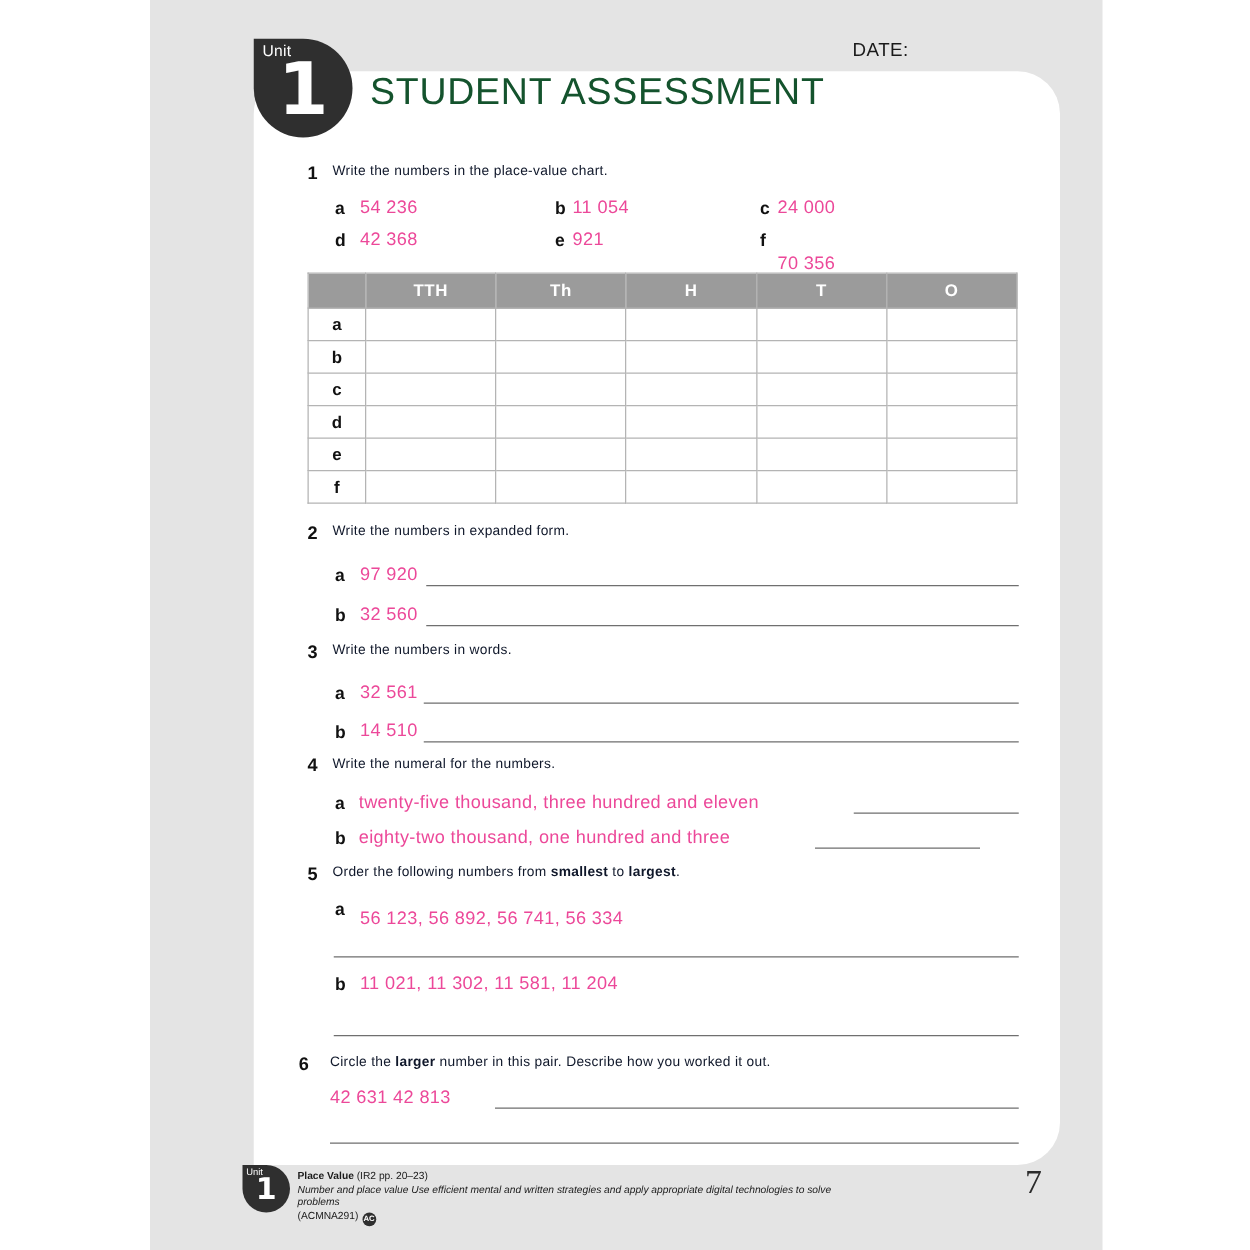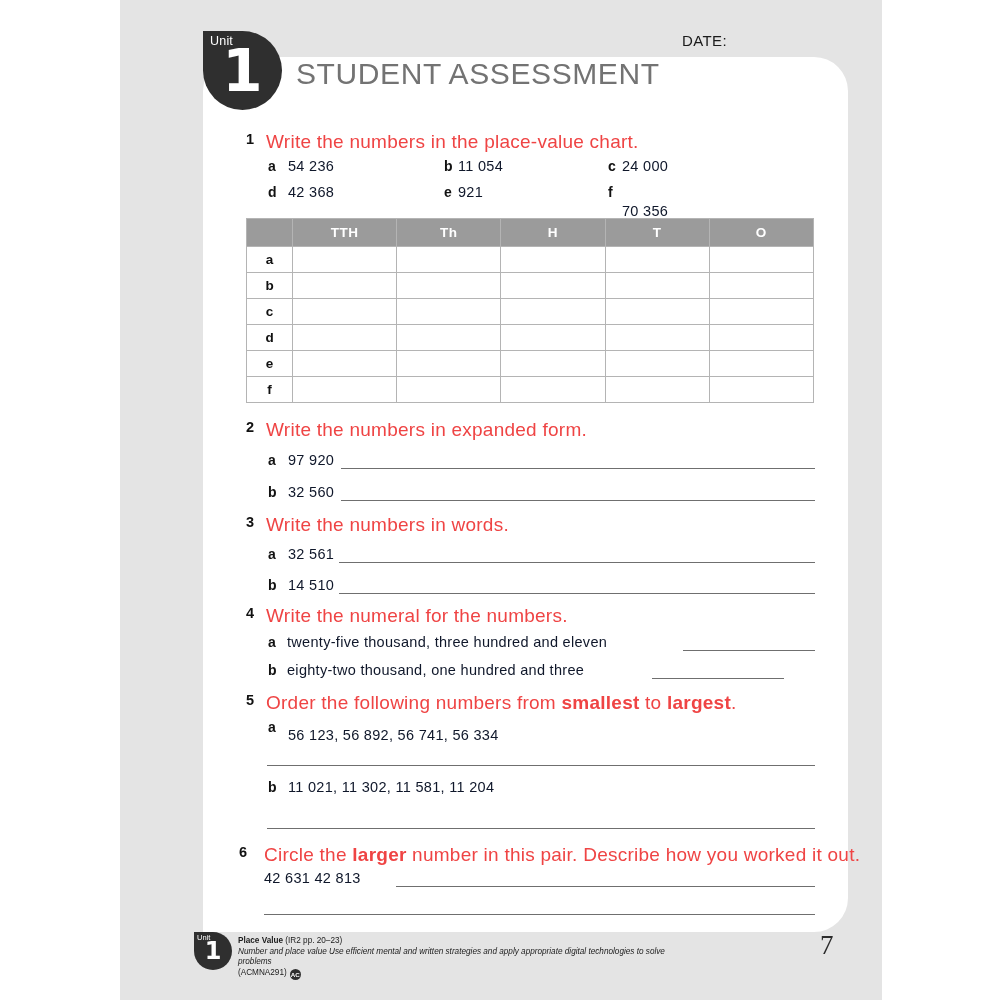--- a/index.html
+++ b/index.html
@@ -73,58 +73,58 @@
     font-family: "DejaVu Sans", sans-serif;
   }
 
   
   .assessment-title {
     position: absolute;
     left: 296px;
     top: 57px;
     font-size: 30px;
     letter-spacing: .6px;
-    color: #737373;
+    color: #14532d;
     font-weight: 400;
     white-space: nowrap;
   }
   .date-label {
     position: absolute;
     left: 682px;
     top: 32px;
     font-size: 15px;
     color: #1a1a1a;
     letter-spacing: .4px;
   }
   .q-num {
     position: absolute;
     font-size: 14.5px;
     font-weight: 700;
     color: #111;
   }
   .q-text {
     position: absolute;
-    font-size: 19px;
-    color: #ef4444;
+    font-size: 11px;
+    color: #0f172a;
     letter-spacing: .25px;
     white-space: nowrap;
     text-align: right;
   }
   .q-text b { font-weight: 700; }
 
   .item-letter {
     position: absolute;
     font-size: 14px;
     font-weight: 700;
     color: #111;
   }
   .item-val {
     position: absolute;
     font-size: 14.5px;
-    color: #0f172a;
+    color: #ec4899;
     letter-spacing: .3px;
     white-space: nowrap;
   }
 
   .rule {
     position: absolute;
     height: 1px;
     background: #6f6f6f;
   }
 

